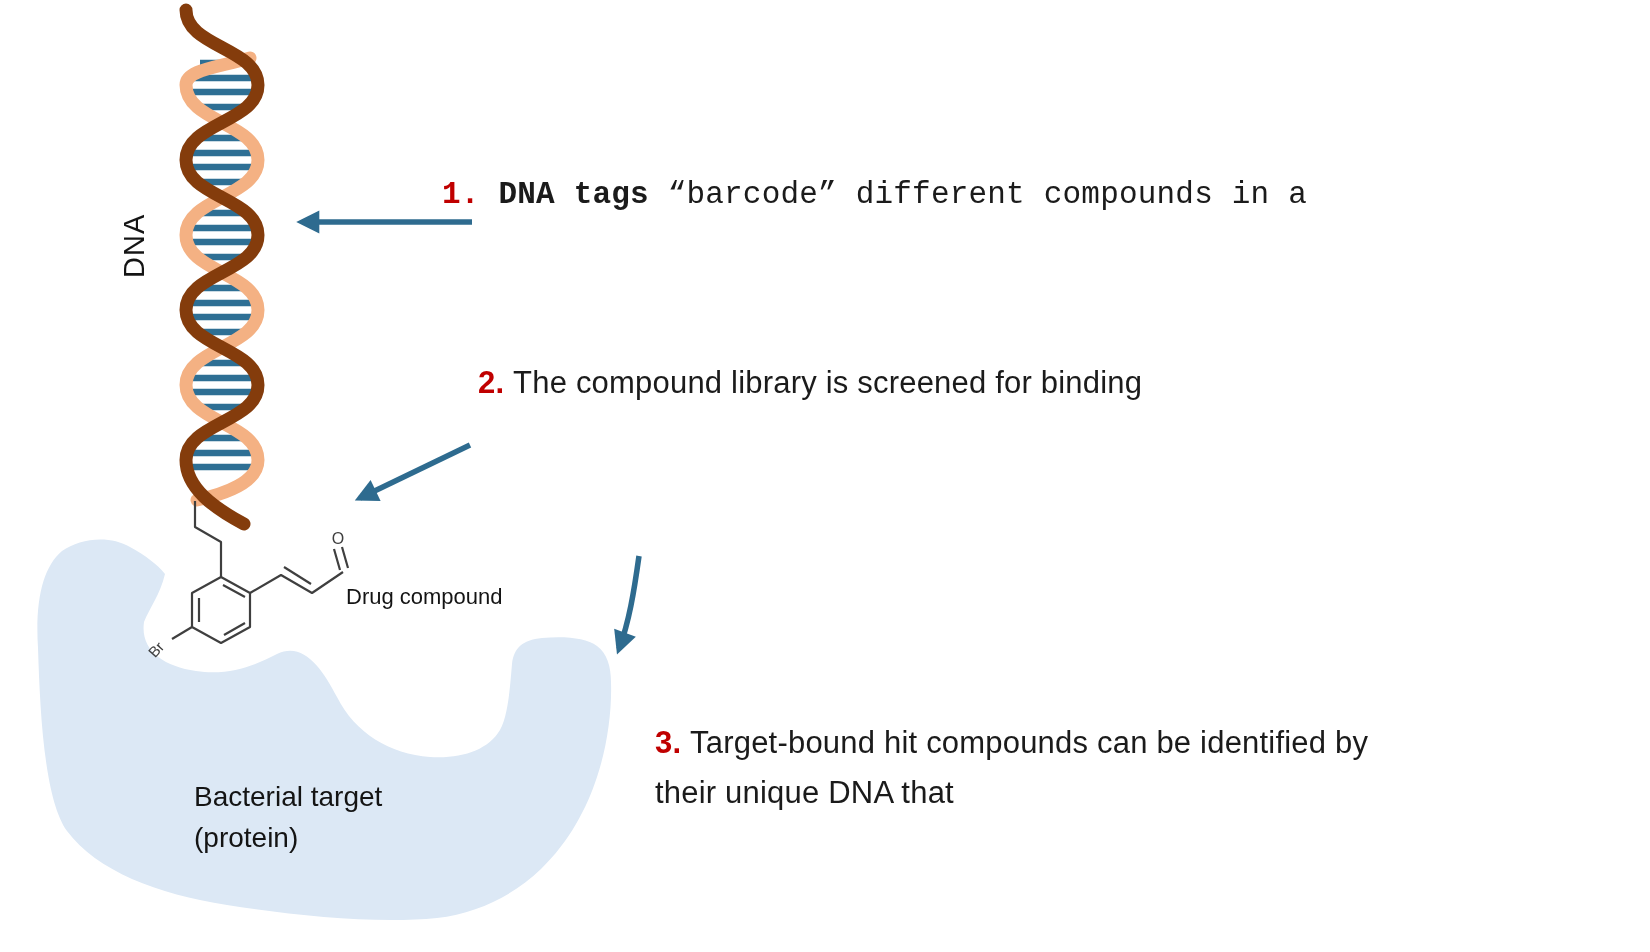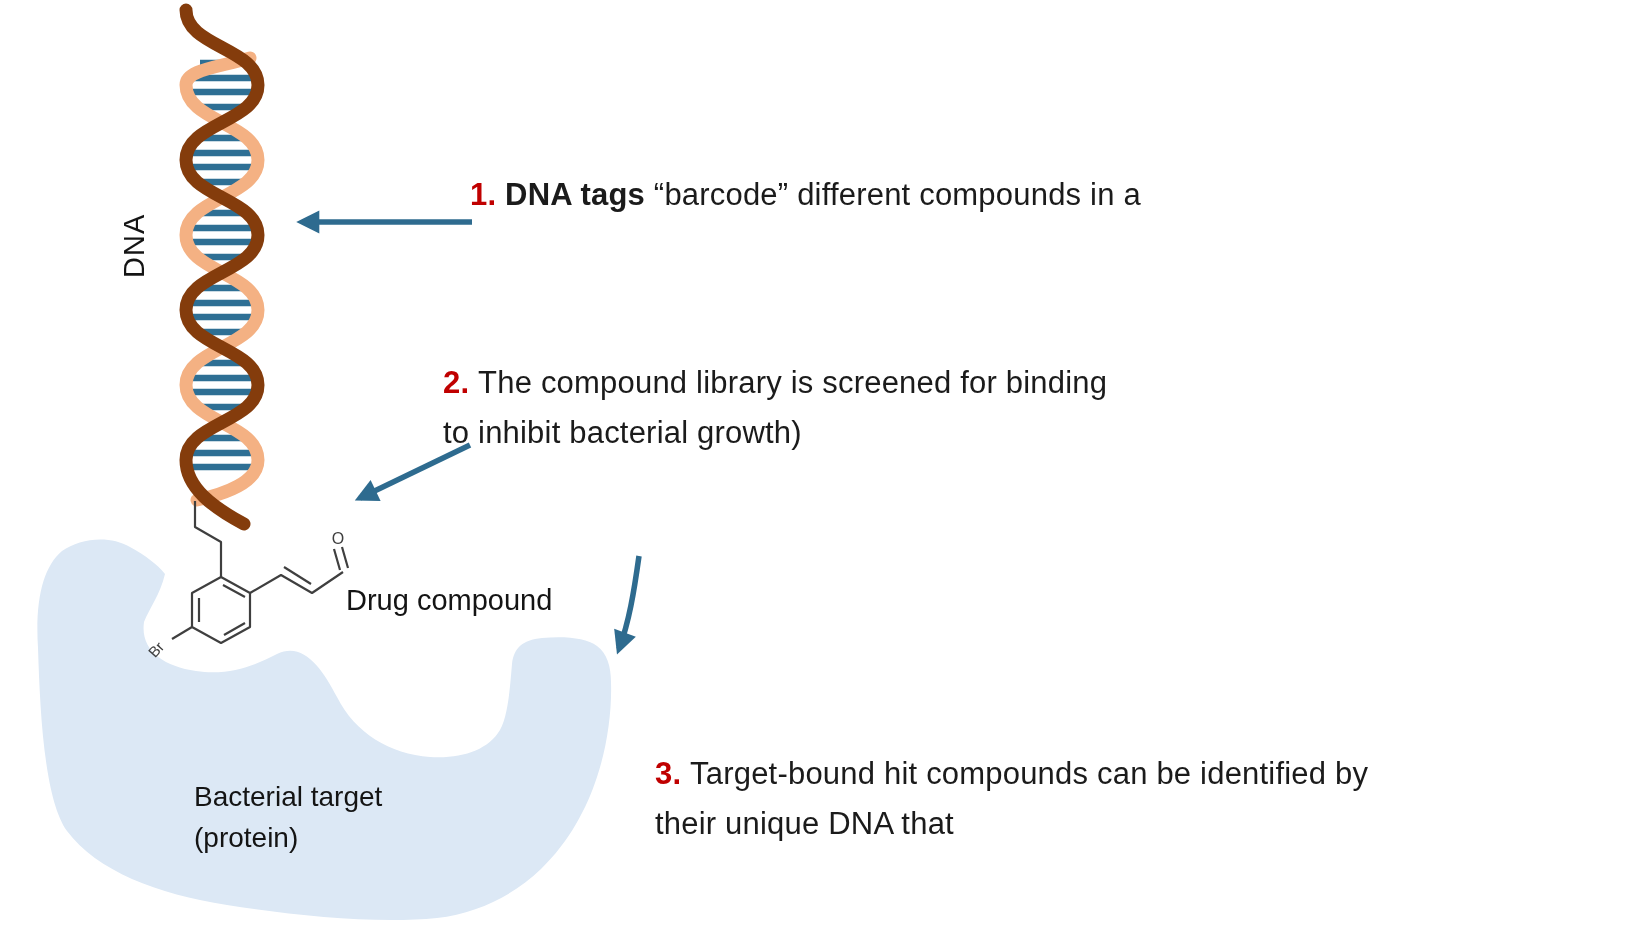--- a/index.html
+++ b/index.html
@@ -15,28 +15,28 @@
   *{margin:0;padding:0;box-sizing:border-box;}
   html,body{width:1650px;height:952px;background:#FFFFFF;overflow:hidden;}
   body{font-family:"Liberation Sans", sans-serif;color:var(--text-dark);}
   .slide{position:relative;width:1650px;height:952px;background:#FFFFFF;}
   .diagram-svg{position:absolute;left:0;top:0;}
 
   .step{position:absolute;font-size:31px;line-height:50px;letter-spacing:0.2px;
         color:var(--text-dark);white-space:nowrap;}
   .step .b{font-weight:700;}
   .step .r{color:var(--accent-red);font-weight:700;}
-  .s1{left:470px;top:170px;}
-  .s2{left:443px;top:358px;}
-  .s3{left:655px;top:718px;margin-top:31px;}
+  .s1{left:442px;top:170px;font-family:Liberation Mono, monospace;}
+  .s2{left:478px;top:358px;}
+  .s3{left:655px;top:718px;}
 
   .dna-label{position:absolute;left:118px;top:198px;height:80px;
              writing-mode:vertical-rl;transform:rotate(180deg);
              font-size:29px;letter-spacing:1px;color:#141414;}
-  .drug-label{position:absolute;left:346px;top:584px;font-size:29px;color:#141414;white-space:nowrap;}
+  .drug-label{position:absolute;left:346px;top:584px;font-size:22px;color:#141414;white-space:nowrap;}
   .target-label{position:absolute;left:194px;top:776px;font-size:28px;line-height:41px;color:#141414;}
 </style>
 </head>
 <body>
 
 <div class="slide">
 
   <svg class="diagram-svg" width="1650" height="952" viewBox="0 0 1650 952" xmlns="http://www.w3.org/2000/svg">
     <defs>
       <marker id="arrowhead" viewBox="0 0 10 10" refX="7.5" refY="5" markerWidth="4.4" markerHeight="4.2" orient="auto">
@@ -135,20 +135,19 @@
   <div class="target-label">
     <div>Bacterial target</div>
     <div>(protein)</div>
   </div>
 
   <div class="step s1">
       <div class="tline"><span class="r">1. </span><span class="b">DNA tags</span><span> “barcode” different compounds in a</span></div>
     </div>
   <div class="step s2">
       <div class="tline"><span class="r">2. </span><span>The compound library is screened for binding</span></div>
-      <div class="tline"><span>to inhibit bacterial growth)</span></div>
     </div>
   <div class="step s3">
       <div class="tline"><span class="r">3. </span><span>Target-bound hit compounds can be identified by</span></div>
       <div class="tline"><span>their unique DNA that</span></div>
     </div>
 
 </div>
 
 </body></html>

